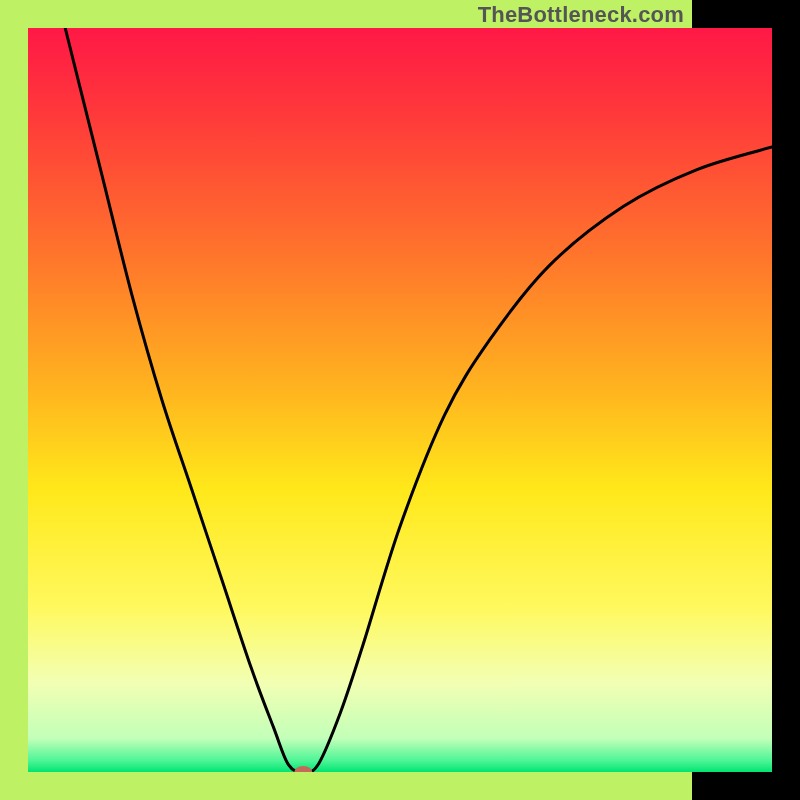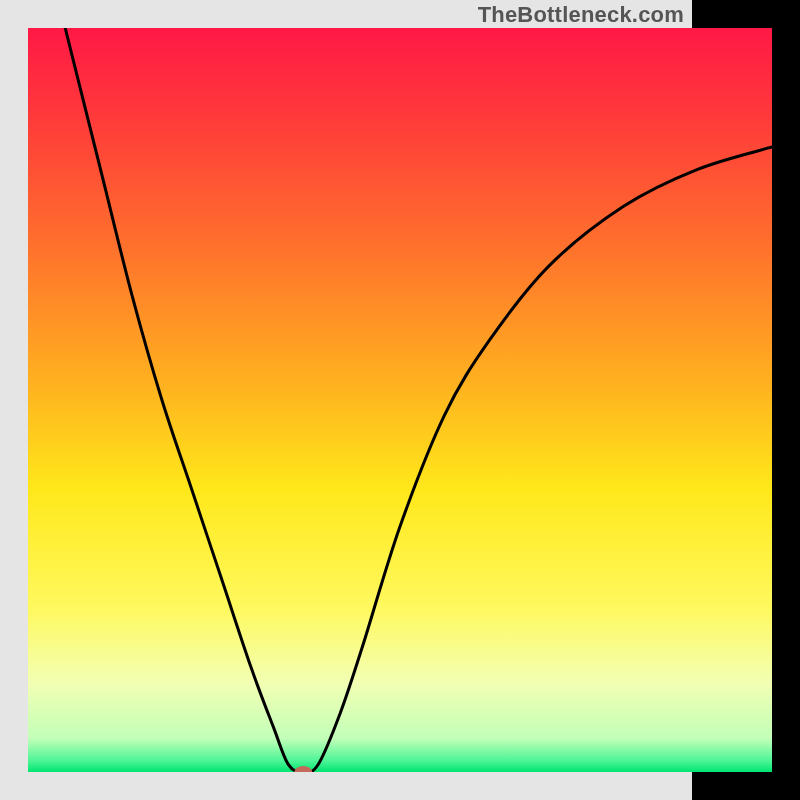--- a/index.html
+++ b/index.html
@@ -8,21 +8,21 @@
     width: 800px;
     height: 800px;
     background: #000;
     font-family: Arial, Helvetica, sans-serif;
     overflow: hidden;
   }
   .frame {
     position: relative;
     width: 692px;
     height: 800px;
-    background: #e5e5e5;
+    background: #bef264;
     text-decoration: underline;
   }
   .watermark {
     position: absolute;
     top: 2px;
     right: 8px;
     color: #555;
     font-size: 22px;
     font-weight: 600;
     letter-spacing: 0.2px;

